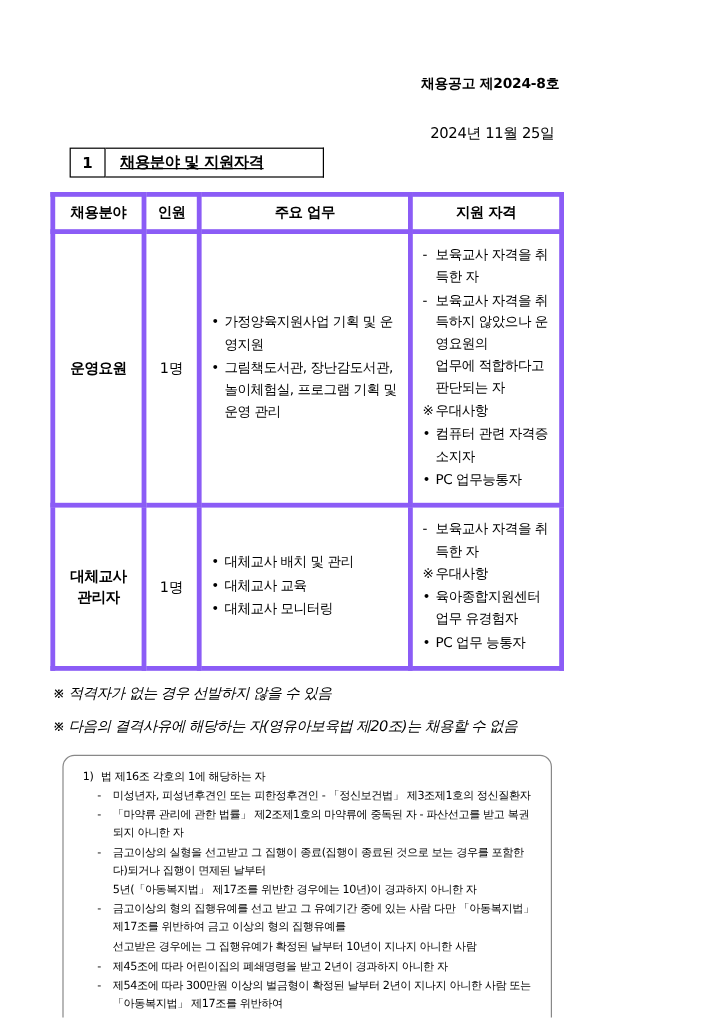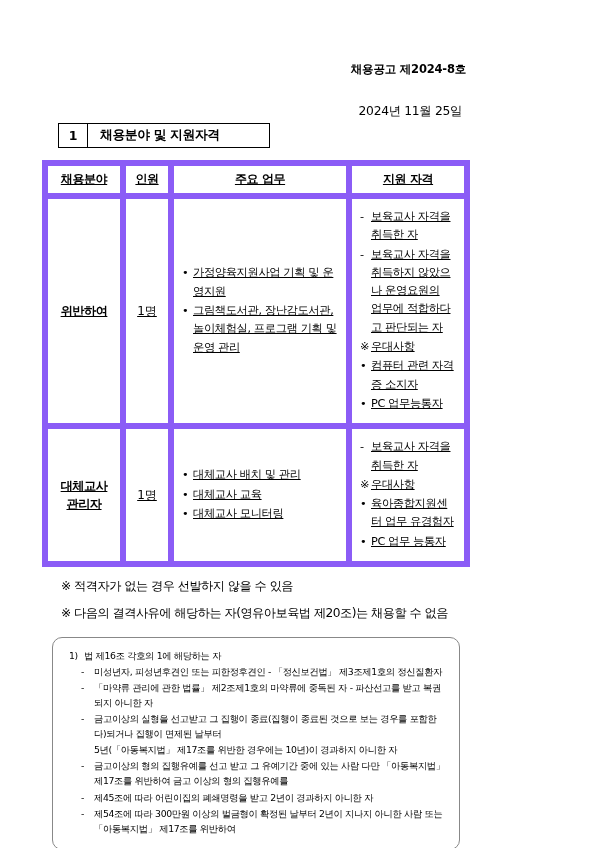--- a/index.html
+++ b/index.html
@@ -75,32 +75,32 @@
   .section-label {
     flex: 1;
     border: 1.3px solid #000;
     border-left: none;
     display: flex;
     align-items: center;
     padding: 3px 0 3px 12px;
     font-size: 12.8px;
     font-weight: bold;
     letter-spacing: -0.4px;
+    text-decoration: underline;
   }
   table.main-table {
     width: 100%;
     border-collapse: collapse;
     table-layout: fixed;
     margin-bottom: 10px;
   }
   table.main-table th,
   table.main-table td {
-    border: 6px solid #8b5cf6;
+    border: 4px solid #8b5cf6;
     vertical-align: middle;
-    text-decoration: underline;
   }
   table.main-table thead th {
     font-size: 12px;
     font-weight: bold;
     letter-spacing: -0.4px;
     padding: 5px 0;
     text-align: center;
   }
   .col-field { width: 72px; }
   .col-count { width: 42px; }
@@ -133,22 +133,23 @@
     margin-bottom: 1px;
   }
   .cell-list li .bullet {
     position: absolute;
     left: 0;
     top: 0;
   }
   .note-line {
     font-size: 12.2px;
     letter-spacing: -0.5px;
-    margin: 7px 0 0 19px;
+    margin: 7px 0 0 2px;
     line-height: 1.6;
+    font-style: italic;
   }
   .legal-box {
     margin: 14px 10px 0 10px;
     border: 1px solid #888;
     border-radius: 10px;
     padding: 10px 14px 12px 14px;
     font-size: 9.3px;
     line-height: 1.62;
     letter-spacing: -0.35px;
   }
@@ -197,21 +198,21 @@
     <thead>
       <tr>
         <th class="col-field">채용분야</th>
         <th class="col-count">인원</th>
         <th class="col-duty">주요 업무</th>
         <th>지원 자격</th>
       </tr>
     </thead>
     <tbody>
       <tr>
-        <td class="cell-center"><span id="r0field">위반하여</span></td>
+        <td class="cell-center"><span id="r0field">운영요원</span></td>
         <td class="cell-count">1명</td>
         <td class="cell-list">
           <ul id="r0duties">
               <li><span class="bullet">•</span>가정양육지원사업 기획 및 운영지원</li>
               <li><span class="bullet">•</span>그림책도서관, 장난감도서관,<br>놀이체험실, 프로그램 기획 및<br>운영 관리</li>
             </ul>
         </td>
         <td class="cell-list">
           <ul id="r0quals">
               <li><span class="bullet">-</span>보육교사 자격을 취득한 자</li>
@@ -248,18 +249,19 @@
   <div class="note-line">※ 다음의 결격사유에 해당하는 자(영유아보육법 제20조)는 채용할 수 없음</div>
 
   <div class="legal-box">
     <div id="legal-list">
         <div class="legal-item"><span class="marker">1)</span>법 제16조 각호의 1에 해당하는 자</div>
         <div class="legal-sub"><span class="marker">-</span>미성년자, 피성년후견인 또는 피한정후견인       - 「정신보건법」 제3조제1호의 정신질환자</div>
         <div class="legal-sub"><span class="marker">-</span>「마약류 관리에 관한 법률」 제2조제1호의 마약류에 중독된 자     - 파산선고를 받고 복권되지 아니한 자</div>
         <div class="legal-sub"><span class="marker">-</span>금고이상의 실형을 선고받고 그 집행이 종료(집행이 종료된 것으로 보는 경우를 포함한다)되거나 집행이 면제된 날부터</div>
         <div class="legal-cont">5년(「아동복지법」 제17조를 위반한 경우에는 10년)이 경과하지 아니한 자</div>
         <div class="legal-sub"><span class="marker">-</span>금고이상의 형의 집행유예를 선고 받고 그 유예기간 중에 있는 사람 다만 「아동복지법」 제17조를 위반하여 금고 이상의 형의 집행유예를</div>
+        <div class="legal-cont">선고받은 경우에는 그 집행유예가 확정된 날부터 10년이 지나지 아니한 사람</div>
         <div class="legal-sub"><span class="marker">-</span>제45조에 따라 어린이집의 폐쇄명령을 받고 2년이 경과하지 아니한 자</div>
         <div class="legal-sub"><span class="marker">-</span>제54조에 따라 300만원 이상의 벌금형이 확정된 날부터 2년이 지나지 아니한 사람 또는 「아동복지법」 제17조를 위반하여</div>
       </div>
   </div>
 
 </div>
 
 </body></html>

